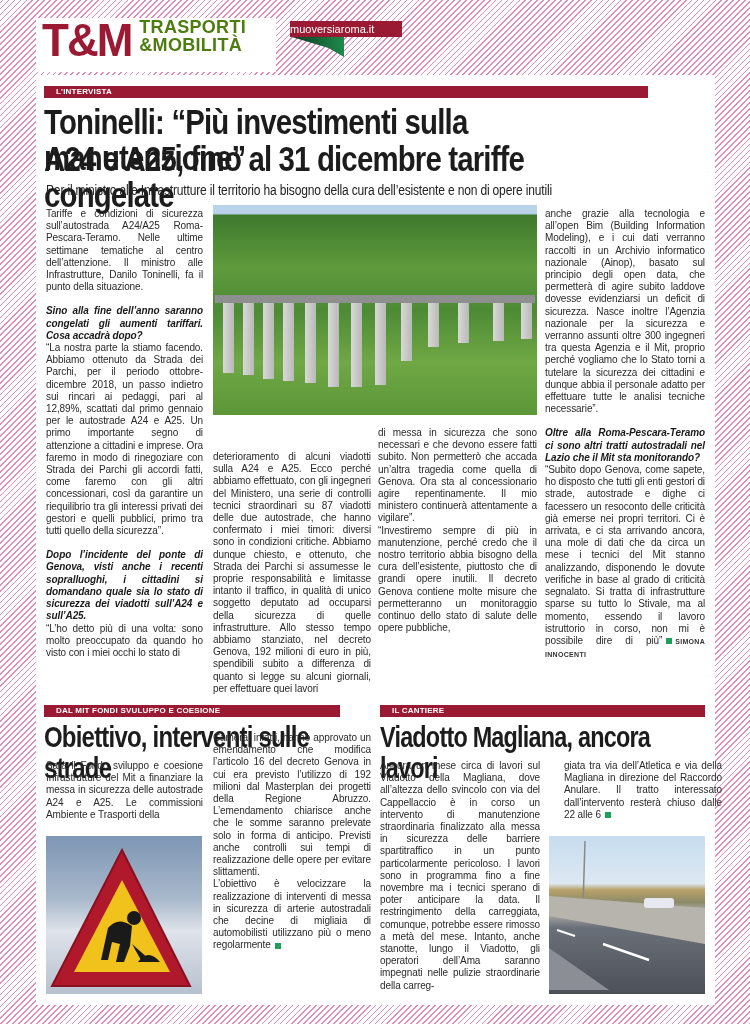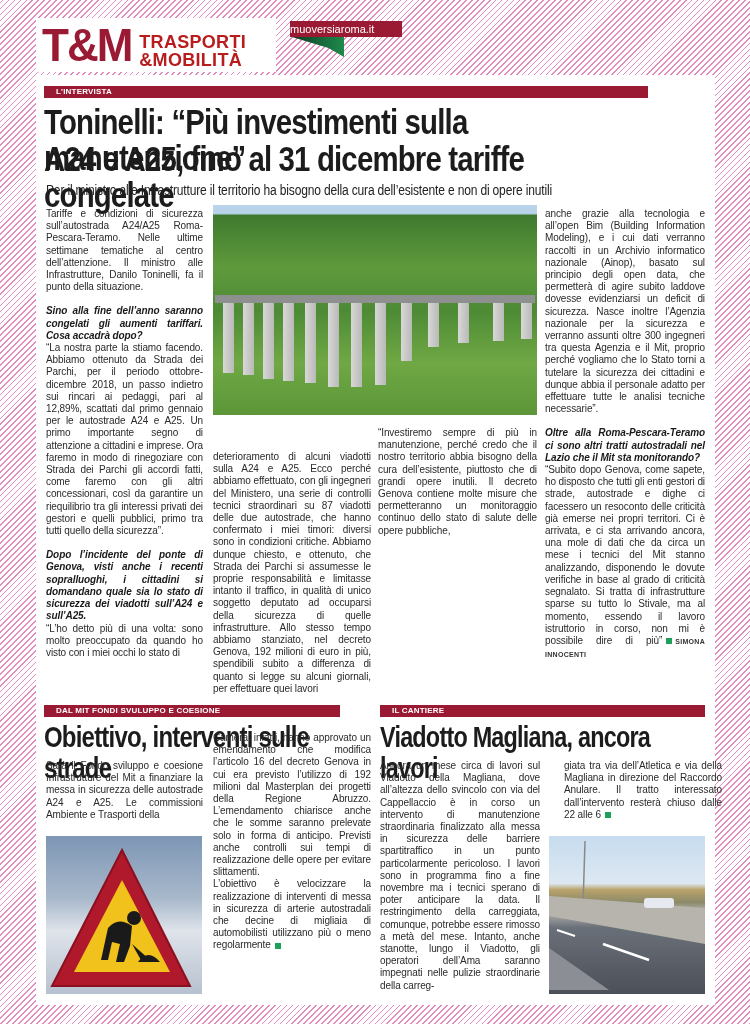--- a/index.html
+++ b/index.html
@@ -10,28 +10,28 @@
     background-image: repeating-linear-gradient(-45deg, #e48bbd 0px, #e48bbd 1.2px, #ffffff 1.2px, #ffffff 4.2px);
     font-family: "Liberation Sans", sans-serif;
     color:#222;
   }
   .page {
     position:absolute; left:36px; top:75px; width:679px; height:930px;
     background:#fff;
   }
   .masthead {
     position:absolute; left:36px; top:18px; width:240px; height:54px;
-    background:#fff; display:flex; align-items:center; padding-left:6px;
+    background:#fff; display:flex; align-items:flex-start; padding-left:6px;
   }
   .logo-tm {
     font-family:"Liberation Sans", sans-serif; font-weight:bold;
     font-size:44px; color:#9b1a33; letter-spacing:-2px; line-height:1;
     transform:scaleY(1.05);
   }
-  .logo-words { margin-left:8px; color:#b91c1c; font-weight:bold; font-size:18px; line-height:18px; letter-spacing:0.3px;margin-top:11px; }
+  .logo-words { margin-left:8px; color:#4d7c0f; font-weight:bold; font-size:18px; line-height:18px; letter-spacing:0.3px; }
   .site-badge {
     position:absolute; left:290px; top:21px; width:112px; height:16px;
     background:#9b1a33; color:#fff; font-size:11px; text-align:left; line-height:16px;
   }
   .site-flag {
     position:absolute; left:292px; top:37px; width:52px; height:20px;
     background:linear-gradient(90deg,#0b3d22,#1f8a4c);
     clip-path:polygon(0 0,100% 0,100% 100%,70% 55%);
   }
   .kicker {
@@ -104,20 +104,21 @@
   <div class="vd-pier" style="left:245px;height:40px;"></div>
   <div class="vd-pier" style="left:280px;height:38px;"></div>
   <div class="vd-pier" style="left:308px;height:36px;"></div>
 </div>
 
 <div class="col" style="left:213px;top:451px;width:158px;">
   <p>deterioramento di alcuni viadotti sulla A24 e A25. Ecco perché abbiamo effettuato, con gli ingegneri del Ministero, una serie di controlli tecnici straordinari su 87 viadotti delle due autostrade, che hanno confermato i miei timori: diversi sono in condizioni critiche. Abbiamo dunque chiesto, e ottenuto, che Strada dei Parchi si assumesse le proprie responsabilità e limitasse intanto il traffico, in qualità di unico soggetto deputato ad occuparsi della sicurezza di quelle infrastrutture. Allo stesso tempo abbiamo stanziato, nel decreto Genova, 192 milioni di euro in più, spendibili subito a differenza di quanto si legge su alcuni giornali, per effettuare quei lavori</p>
 </div>
 
 <div class="col" style="left:378px;top:427px;width:159px;">
+  <p>di messa in sicurezza che sono necessari e che devono essere fatti subito. Non permetterò che accada un’altra tragedia come quella di Genova. Ora sta al concessionario agire repentinamente. Il mio ministero continuerà attentamente a vigilare”.</p>
   <p>“Investiremo sempre di più in manutenzione, perché credo che il nostro territorio abbia bisogno della cura dell’esistente, piuttosto che di grandi opere inutili. Il decreto Genova contiene molte misure che permetteranno un monitoraggio continuo dello stato di salute delle opere pubbliche,</p>
 </div>
 
 <div class="col" style="left:545px;top:208px;width:160px;">
   <p>anche grazie alla tecnologia e all’open Bim (Building Information Modeling), e i cui dati verranno raccolti in un Archivio informatico nazionale (Ainop), basato sul principio degli open data, che permetterà di agire subito laddove dovesse evidenziarsi un deficit di sicurezza. Nasce inoltre l’Agenzia nazionale per la sicurezza e verranno assunti oltre 300 ingegneri tra questa Agenzia e il Mit, proprio perché vogliamo che lo Stato torni a tutelare la sicurezza dei cittadini e dunque abbia il personale adatto per effettuare tutte le analisi tecniche necessarie”.</p>
   <p class="q">Oltre alla Roma-Pescara-Teramo ci sono altri tratti autostradali nel Lazio che il Mit sta monitorando?</p>
   <p><span>“Subito dopo Genova, come sapete, ho disposto che tutti gli enti gestori di strade, autostrade e dighe ci facessero un resoconto delle criticità già emerse nei propri territori. Ci è arrivata, e ci sta arrivando ancora, una mole di dati che da circa un mese i tecnici del Mit stanno analizzando, disponendo le dovute verifiche in base al grado di criticità segnalato. Si tratta di infrastrutture sparse su tutto lo Stivale, ma al momento, essendo il lavoro istruttorio in corso, non mi è possibile dire di più”</span><span class="endmark"></span><span class="byline">SIMONA INNOCENTI</span></p>
 </div>
 
 <div class="kicker" style="left:44px;top:705px;width:296px;">DAL MIT FONDI SVULUPPO E COESIONE</div>

